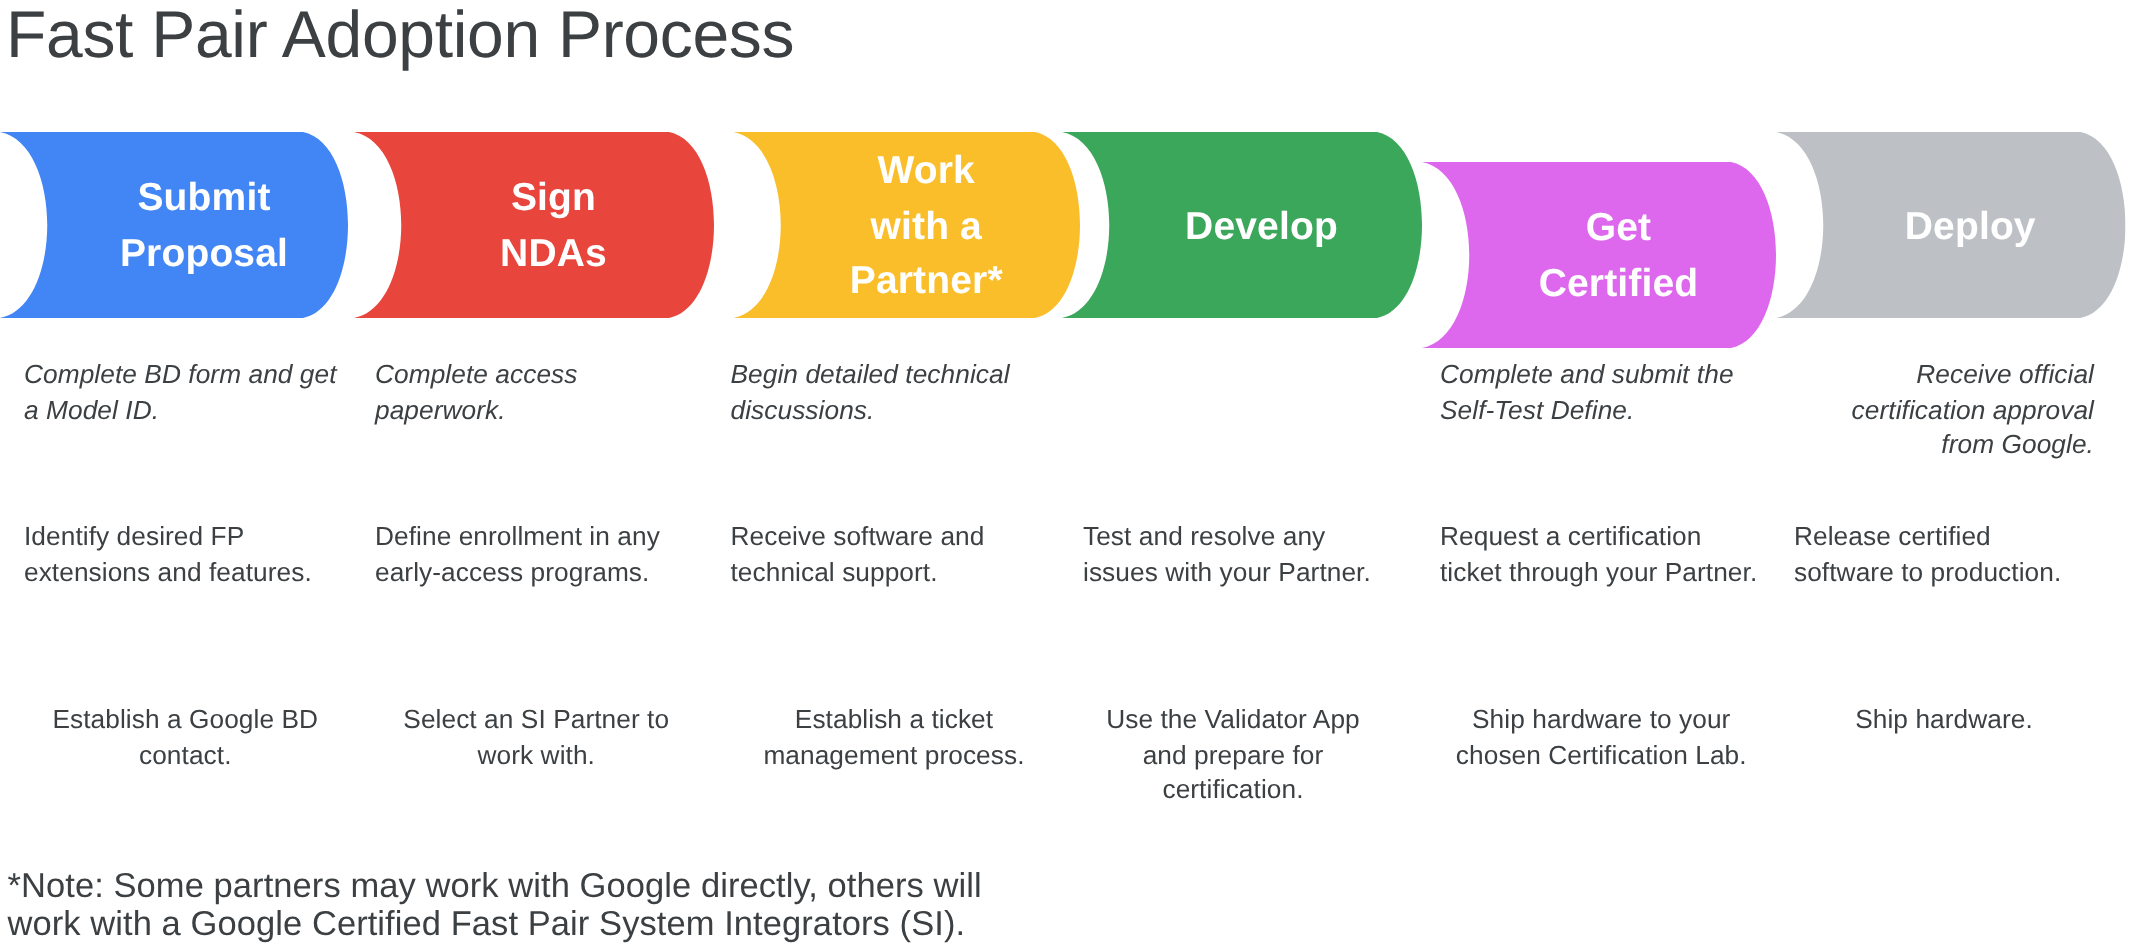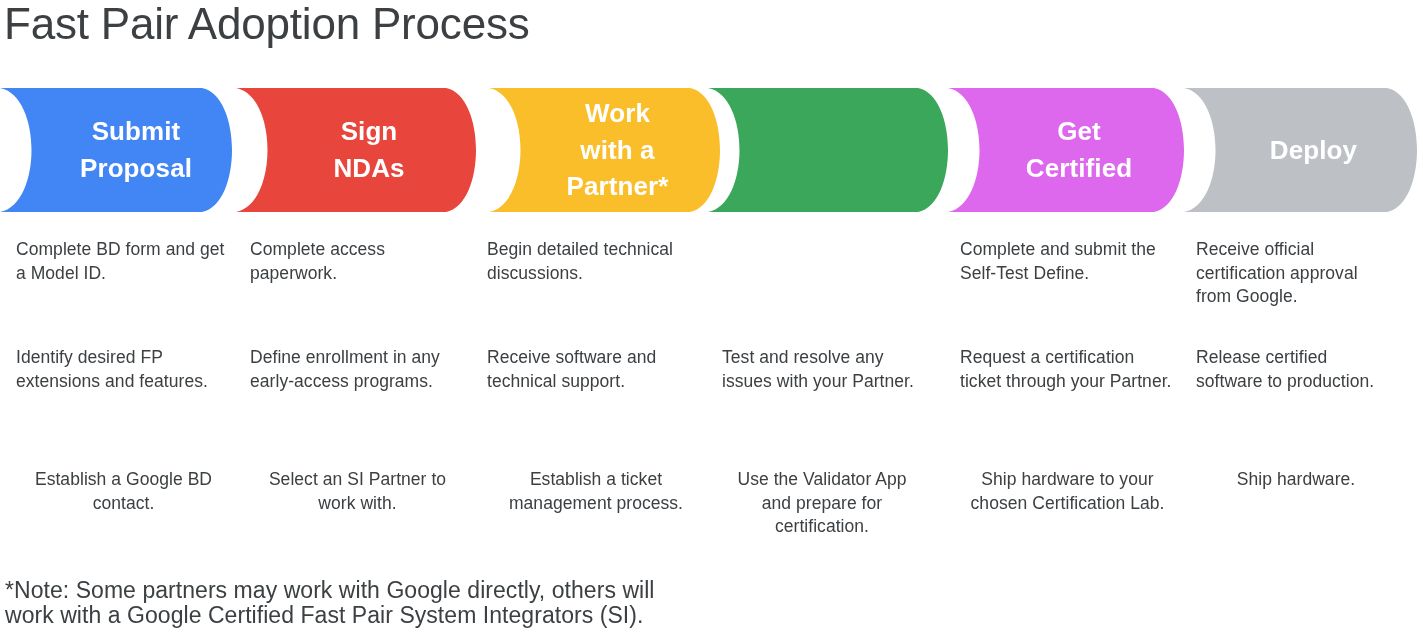--- a/index.html
+++ b/index.html
@@ -78,21 +78,21 @@
   .column {
     position: absolute;
     top: 0;
   }
   .bullet {
     font-size: 17.5px;
     line-height: 23.5px;
     color: #3c4043;
     letter-spacing: 0.05px;
   }
-  .bullet.b1 { position: absolute; top: 0px; }
+  .bullet.b1 { position: absolute; top: 0px; font-style: italic; }
   .bullet.b2 { position: absolute; top: 108px; }
   .bullet.b3 { position: absolute; top: 230px; text-align: center; }
 
   
   .footnote {
     position: absolute;
     left: 5px;
     top: 578px;
     width: 700px;
     font-size: 23px;
@@ -126,22 +126,23 @@
         <path d="M 0 0 L 201 0 C 241 8, 241 116, 201 124 L 0 124 C 42 116, 42 8, 0 0 Z" fill="#F9BE2A"></path>
       </svg>
       <div class="banner-label">Work
 with a
 Partner*</div>
     </div>
     <div class="banner" style="left: 708px; width: 240px;">
       <svg class="banner-shape" viewBox="0 0 240 124" preserveAspectRatio="none">
         <path d="M 0 0 L 210 0 C 250 8, 250 116, 210 124 L 0 124 C 42 116, 42 8, 0 0 Z" fill="#3BA75A"></path>
       </svg>
+      <div class="banner-label">Develop</div>
     </div>
-    <div class="banner" style="left: 948px; width: 236px;">
+    <div class="banner" style="left: 948px; width: 236px; margin-top: 20px;">
       <svg class="banner-shape" viewBox="0 0 236 124" preserveAspectRatio="none">
         <path d="M 0 0 L 206 0 C 246 8, 246 116, 206 124 L 0 124 C 42 116, 42 8, 0 0 Z" fill="#DD68EE"></path>
       </svg>
       <div class="banner-label">Get
 Certified</div>
     </div>
     <div class="banner" style="left: 1184px; width: 233px;">
       <svg class="banner-shape" viewBox="0 0 233 124" preserveAspectRatio="none">
         <path d="M 0 0 L 203 0 C 243 8, 243 116, 203 124 L 0 124 C 42 116, 42 8, 0 0 Z" fill="#BDC1C6"></path>
       </svg>
@@ -168,19 +169,19 @@
     <div class="column" style="left: 722px; width: 200px; height: 330px;">
       <div class="bullet b2" style="width: 200px;">Test and resolve any issues with your Partner.</div>
       <div class="bullet b3" style="width: 200px;">Use the Validator App and prepare for certification.</div>
     </div>
     <div class="column" style="left: 960px; width: 215px; height: 330px;">
       <div class="bullet b1" style="width: 215px;">Complete and submit the Self-Test Define.</div>
       <div class="bullet b2" style="width: 215px;">Request a certification ticket through your Partner.</div>
       <div class="bullet b3" style="width: 215px;">Ship hardware to your chosen Certification Lab.</div>
     </div>
     <div class="column" style="left: 1196px; width: 200px; height: 330px;">
-      <div class="bullet b1" style="width: 200px;">Receive official certification approval from Google.</div>
+      <div class="bullet b1" style="width: 200px; text-align: right;">Receive official certification approval from Google.</div>
       <div class="bullet b2" style="width: 200px;">Release certified software to production.</div>
       <div class="bullet b3" style="width: 200px;">Ship hardware.</div>
     </div>
   </div>
 
 <div class="footnote">*Note: Some partners may work with Google directly, others will work with a Google Certified Fast Pair System Integrators (SI).</div>
 
 </body></html>

